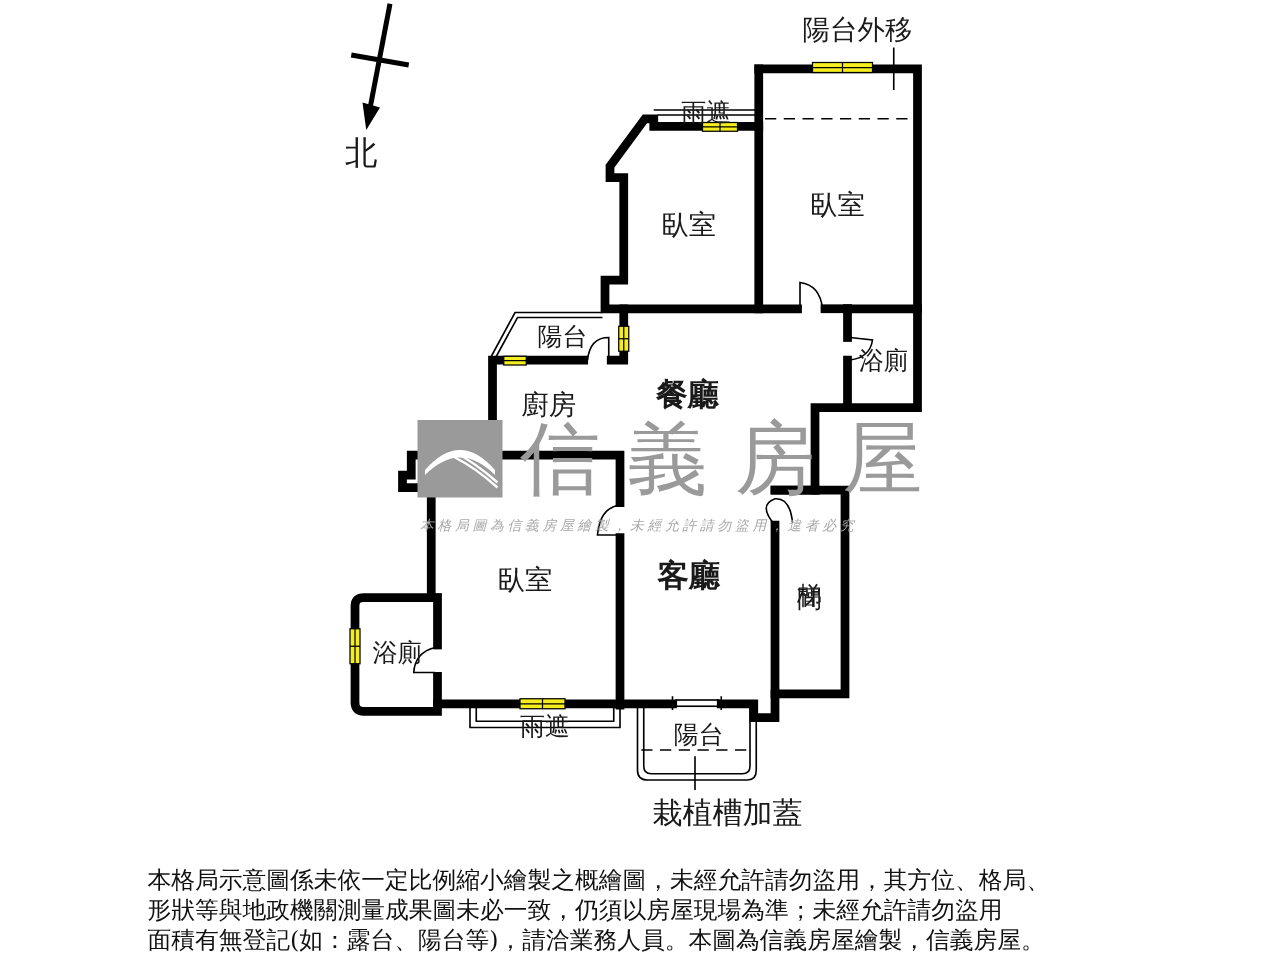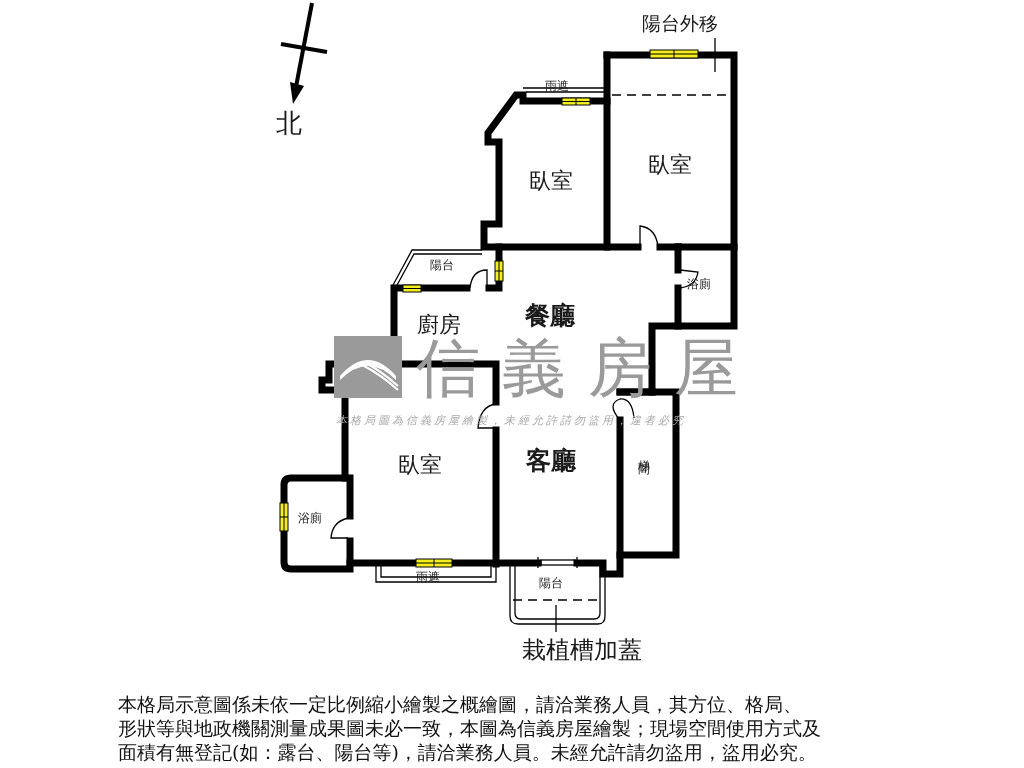--- a/index.html
+++ b/index.html
@@ -2,22 +2,22 @@
 <html><head>
   <meta charset="utf-8">
   <style>
     html, body { margin: 0; padding: 0; background: #ffffff; }
     body { width: 1024px; height: 768px; position: relative; overflow: hidden;
            font-family: "DejaVu Sans", "Liberation Sans", sans-serif; color: #111; }
     #plan { position: absolute; left: 0; top: 0; width: 1024px; height: 768px; }
     .lbl { position: absolute; white-space: nowrap; color: #1a1a1a; line-height: 1; }
     .room-lg { font-size: 25px; font-family: "DejaVu Sans", sans-serif; }
     .room-md { font-size: 22px; }
-    .room-sm { font-size: 12px; }
-    .note { font-size: 19px; }
+    .room-sm { font-size: 20px; }
+    .note { font-size: 22px; }
     .vert { writing-mode: vertical-rl; letter-spacing: 4px; }
     .bold { font-weight: bold; }
     .watermark { position: absolute; left: 334px; top: 336px; height: 62px;
                  display: flex; align-items: flex-start; pointer-events: none; }
     .wm-logo { width: 68px; height: 62px; background: #9a9a9a; position: relative; overflow: hidden; }
     .wm-text { font-size: 64px; color: #9a9a9a; margin-left: 14px; letter-spacing: 22px;
                line-height: 1; font-family: "DejaVu Sans", sans-serif; }
     .wm-sub { position: absolute; left: 336px; top: 413px; font-size: 11px; color: #a8a8a8;
               letter-spacing: 3px; white-space: nowrap; font-style: italic; }
     .disclaimer { position: absolute; left: 118px; top: 692px; width: 800px; font-size: 19px;
@@ -142,16 +142,16 @@
 <span class="lbl room-sm" style="left:687px;top:278px;">浴廁</span>
 <span class="lbl room-md" style="left:398px;top:454px;">臥室</span>
 <span class="lbl room-lg bold" style="left:526px;top:450px;font-family:Liberation Mono, monospace;">客廳</span>
 <span class="lbl room-sm vert" style="left:638px;top:450px;">梯間</span>
 <span class="lbl room-sm" style="left:298px;top:512px;">浴廁</span>
 <span class="lbl room-sm" style="left:416px;top:571px;">雨遮</span>
 <span class="lbl room-sm" style="left:539px;top:577px;">陽台</span>
 <span class="lbl note" style="left:522px;top:638px;font-size:24px;">栽植槽加蓋</span>
 
 <div class="disclaimer">
-  <div>本格局示意圖係未依一定比例縮小繪製之概繪圖，請洽業務人員，其方位、格局、</div>
-  <div>形狀等與地政機關測量成果圖未必一致，本圖為信義房屋繪製；現場空間使用方式及</div>
-  <div>面積有無登記(如：露台、陽台等)，請洽業務人員。未經允許請勿盜用，盜用必究。</div>
+  <div>本格局示意圖係未依一定比例縮小繪製之概繪圖，未經允許請勿盜用，其方位、格局、</div>
+  <div>形狀等與地政機關測量成果圖未必一致，仍須以房屋現場為準；未經允許請勿盜用</div>
+  <div>面積有無登記(如：露台、陽台等)，請洽業務人員。本圖為信義房屋繪製，信義房屋。</div>
 </div>
 
 </body></html>

